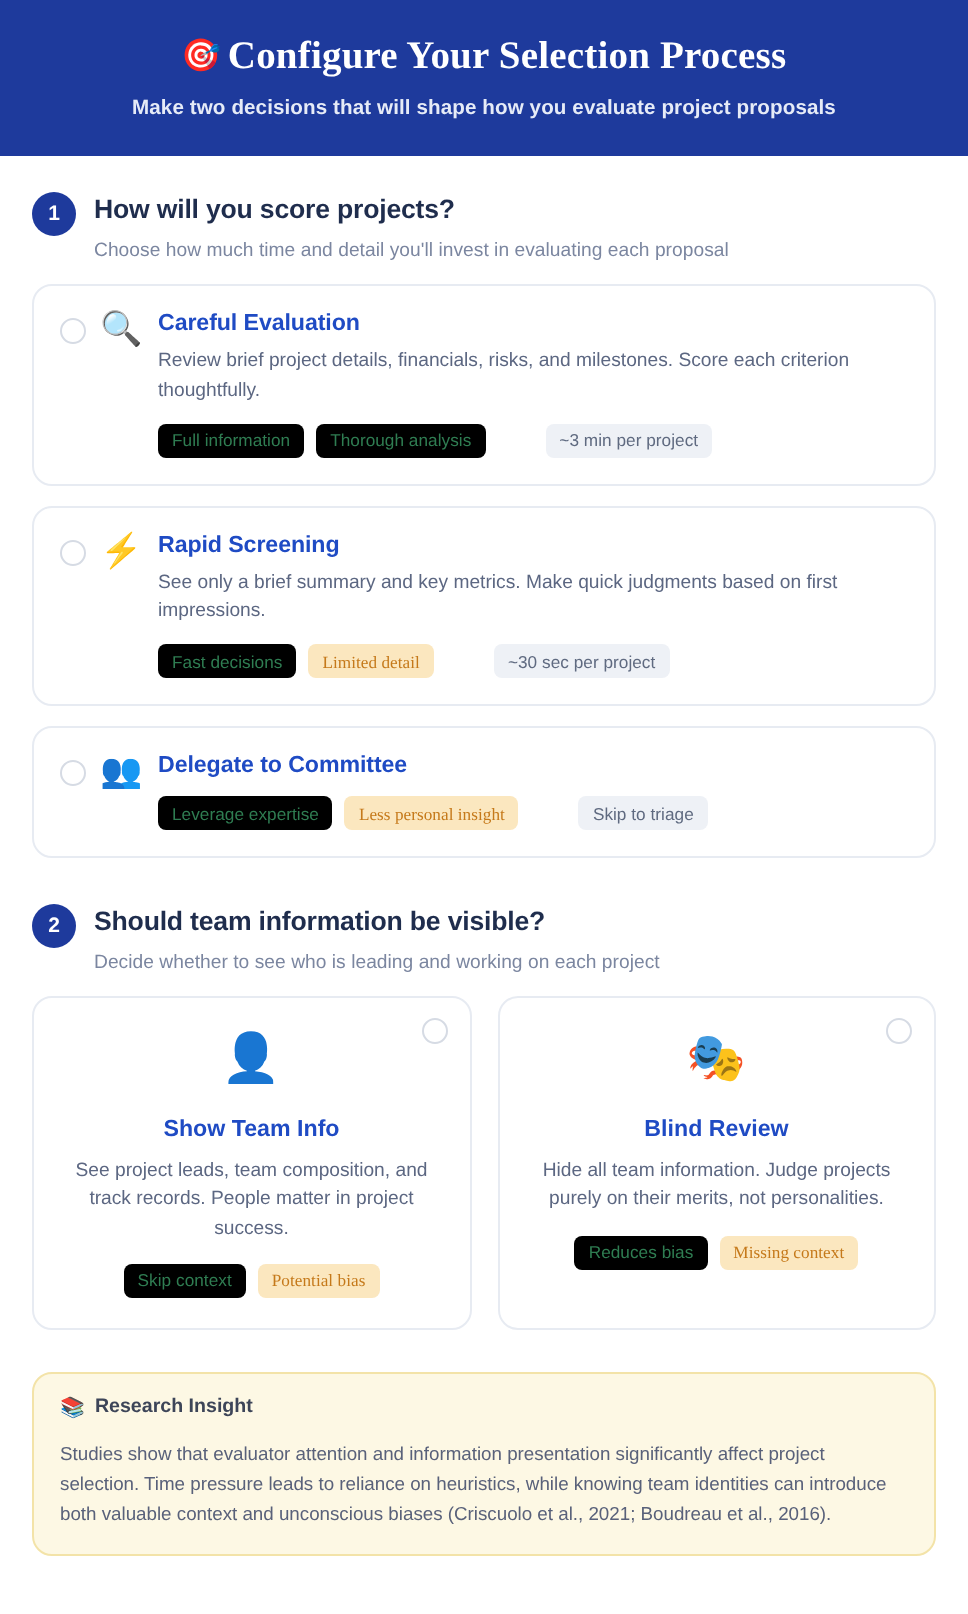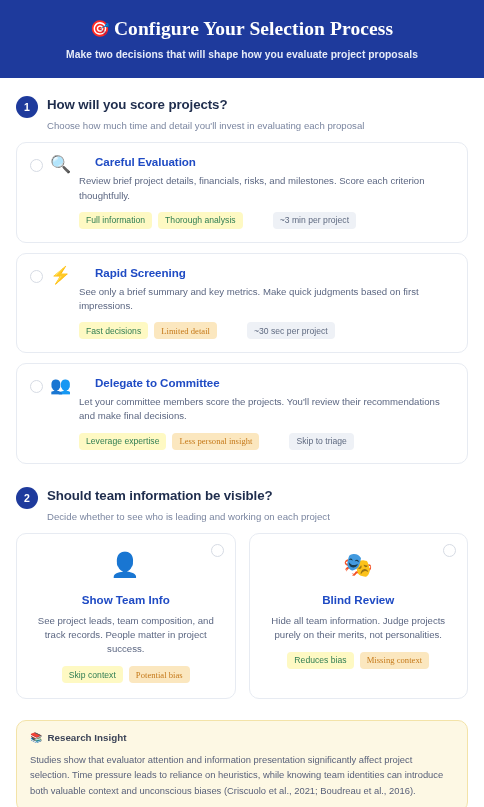--- a/index.html
+++ b/index.html
@@ -101,37 +101,36 @@
     font-size: 17px;
     line-height: 1;
     margin-top: 1px;
   }
   .opt-body { flex: 1 1 auto; min-width: 0; }
   .opt-title {
     font-size: 11.6px;
     font-weight: bold;
     color: #1f4bc4;
     letter-spacing: -0.05px;
-    margin-left: 16px;
   }
   .opt-desc {
     margin-top: 6px;
     font-size: 9.6px;
     line-height: 1.48;
     color: #5c6782;
   }
   .tags { margin-top: 9px; display: flex; flex-wrap: wrap; gap: 6px; }
   .tag {
     font-size: 8.6px;
     padding: 3.5px 7px;
     border-radius: 4px;
     white-space: nowrap;
     letter-spacing: 0.02px;
   }
-  .tag-green  { background: #fef9c3; color: #2f7d52; }
+  .tag-green  { background: #000000; color: #2f7d52; }
   .tag-amber  { background: #fbe7bf; color: #c5791a; font-family: Liberation Serif, serif; }
   .tag-gray   { background: #eef1f6; color: #5f6a80; margin-left: 24px; }
 
   
   .pair {
     margin-top: 11px;
     display: flex;
     gap: 13px;
   }
   .pair-card {
@@ -243,21 +242,20 @@
           <span class="tag tag-gray">~30 sec per project</span>
         </div>
       </div>
     </div>
 
     <div class="opt-card">
       <div class="radio"></div>
       <div class="opt-icon">👥</div>
       <div class="opt-body">
         <div class="opt-title">Delegate to Committee</div>
-        <div class="opt-desc">Let your committee members score the projects. You'll review their recommendations and make final decisions.</div>
         <div class="tags">
           <span class="tag tag-green">Leverage expertise</span>
           <span class="tag tag-amber">Less personal insight</span>
           <span class="tag tag-gray">Skip to triage</span>
         </div>
       </div>
     </div>
 
   </div>
 </div>

